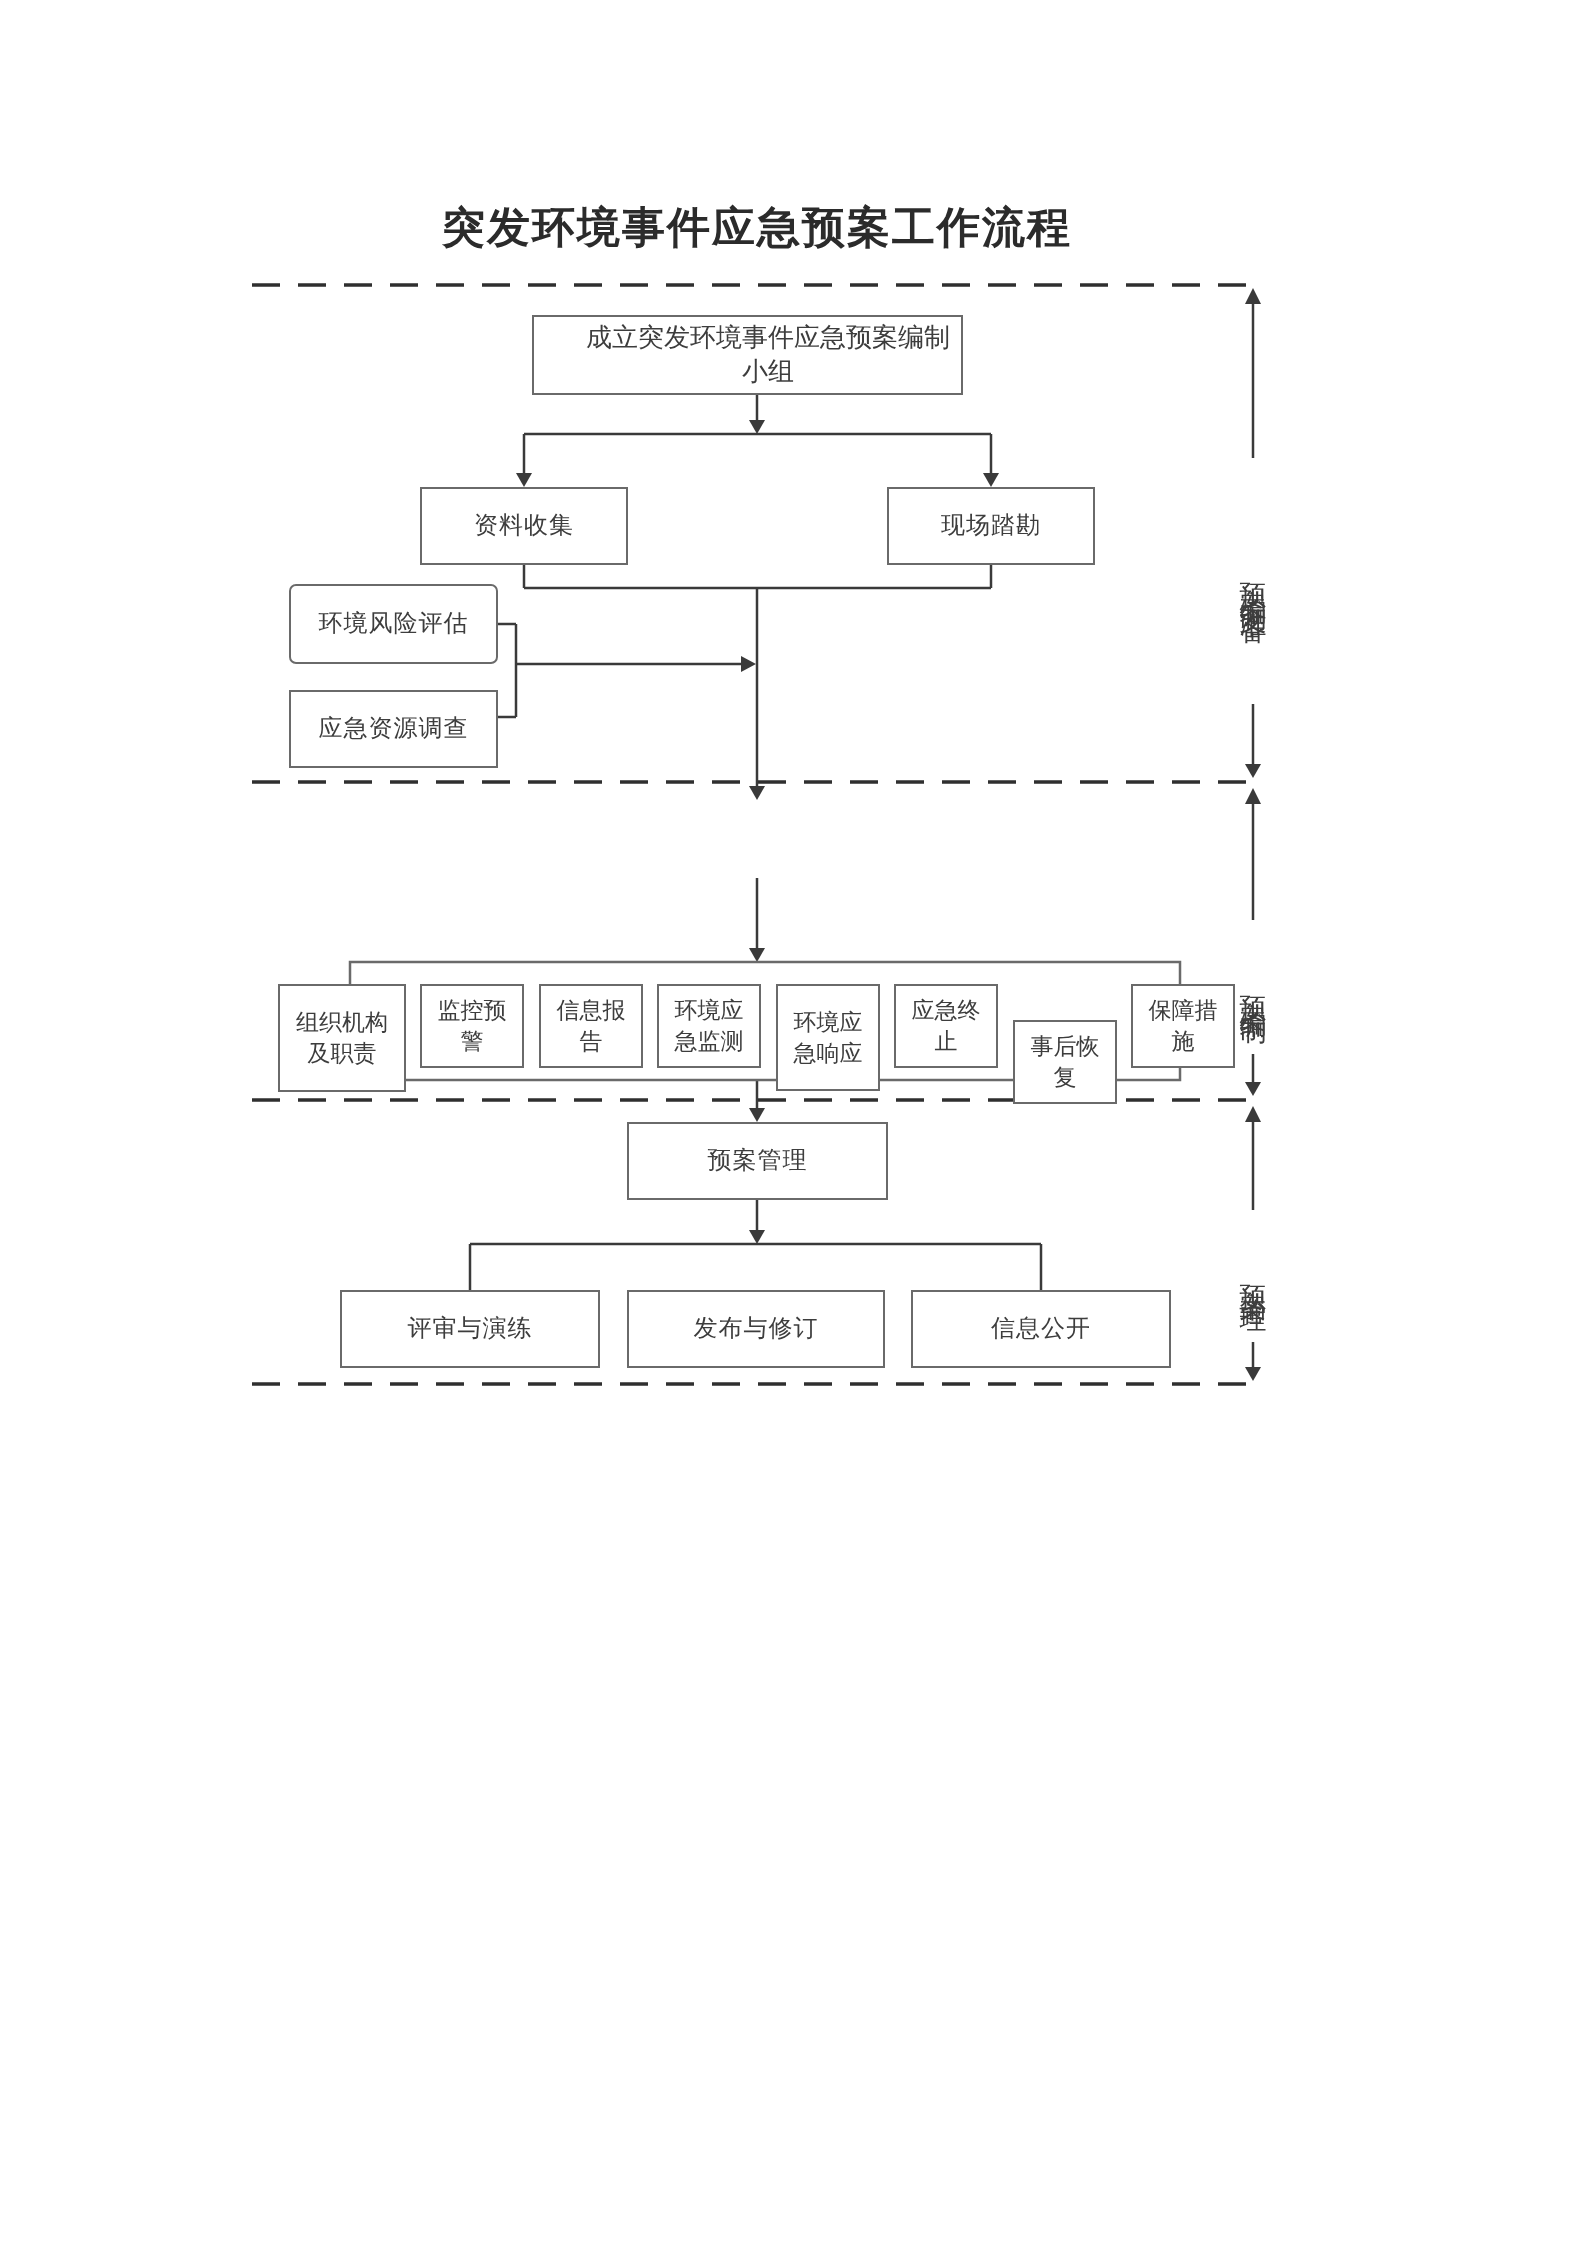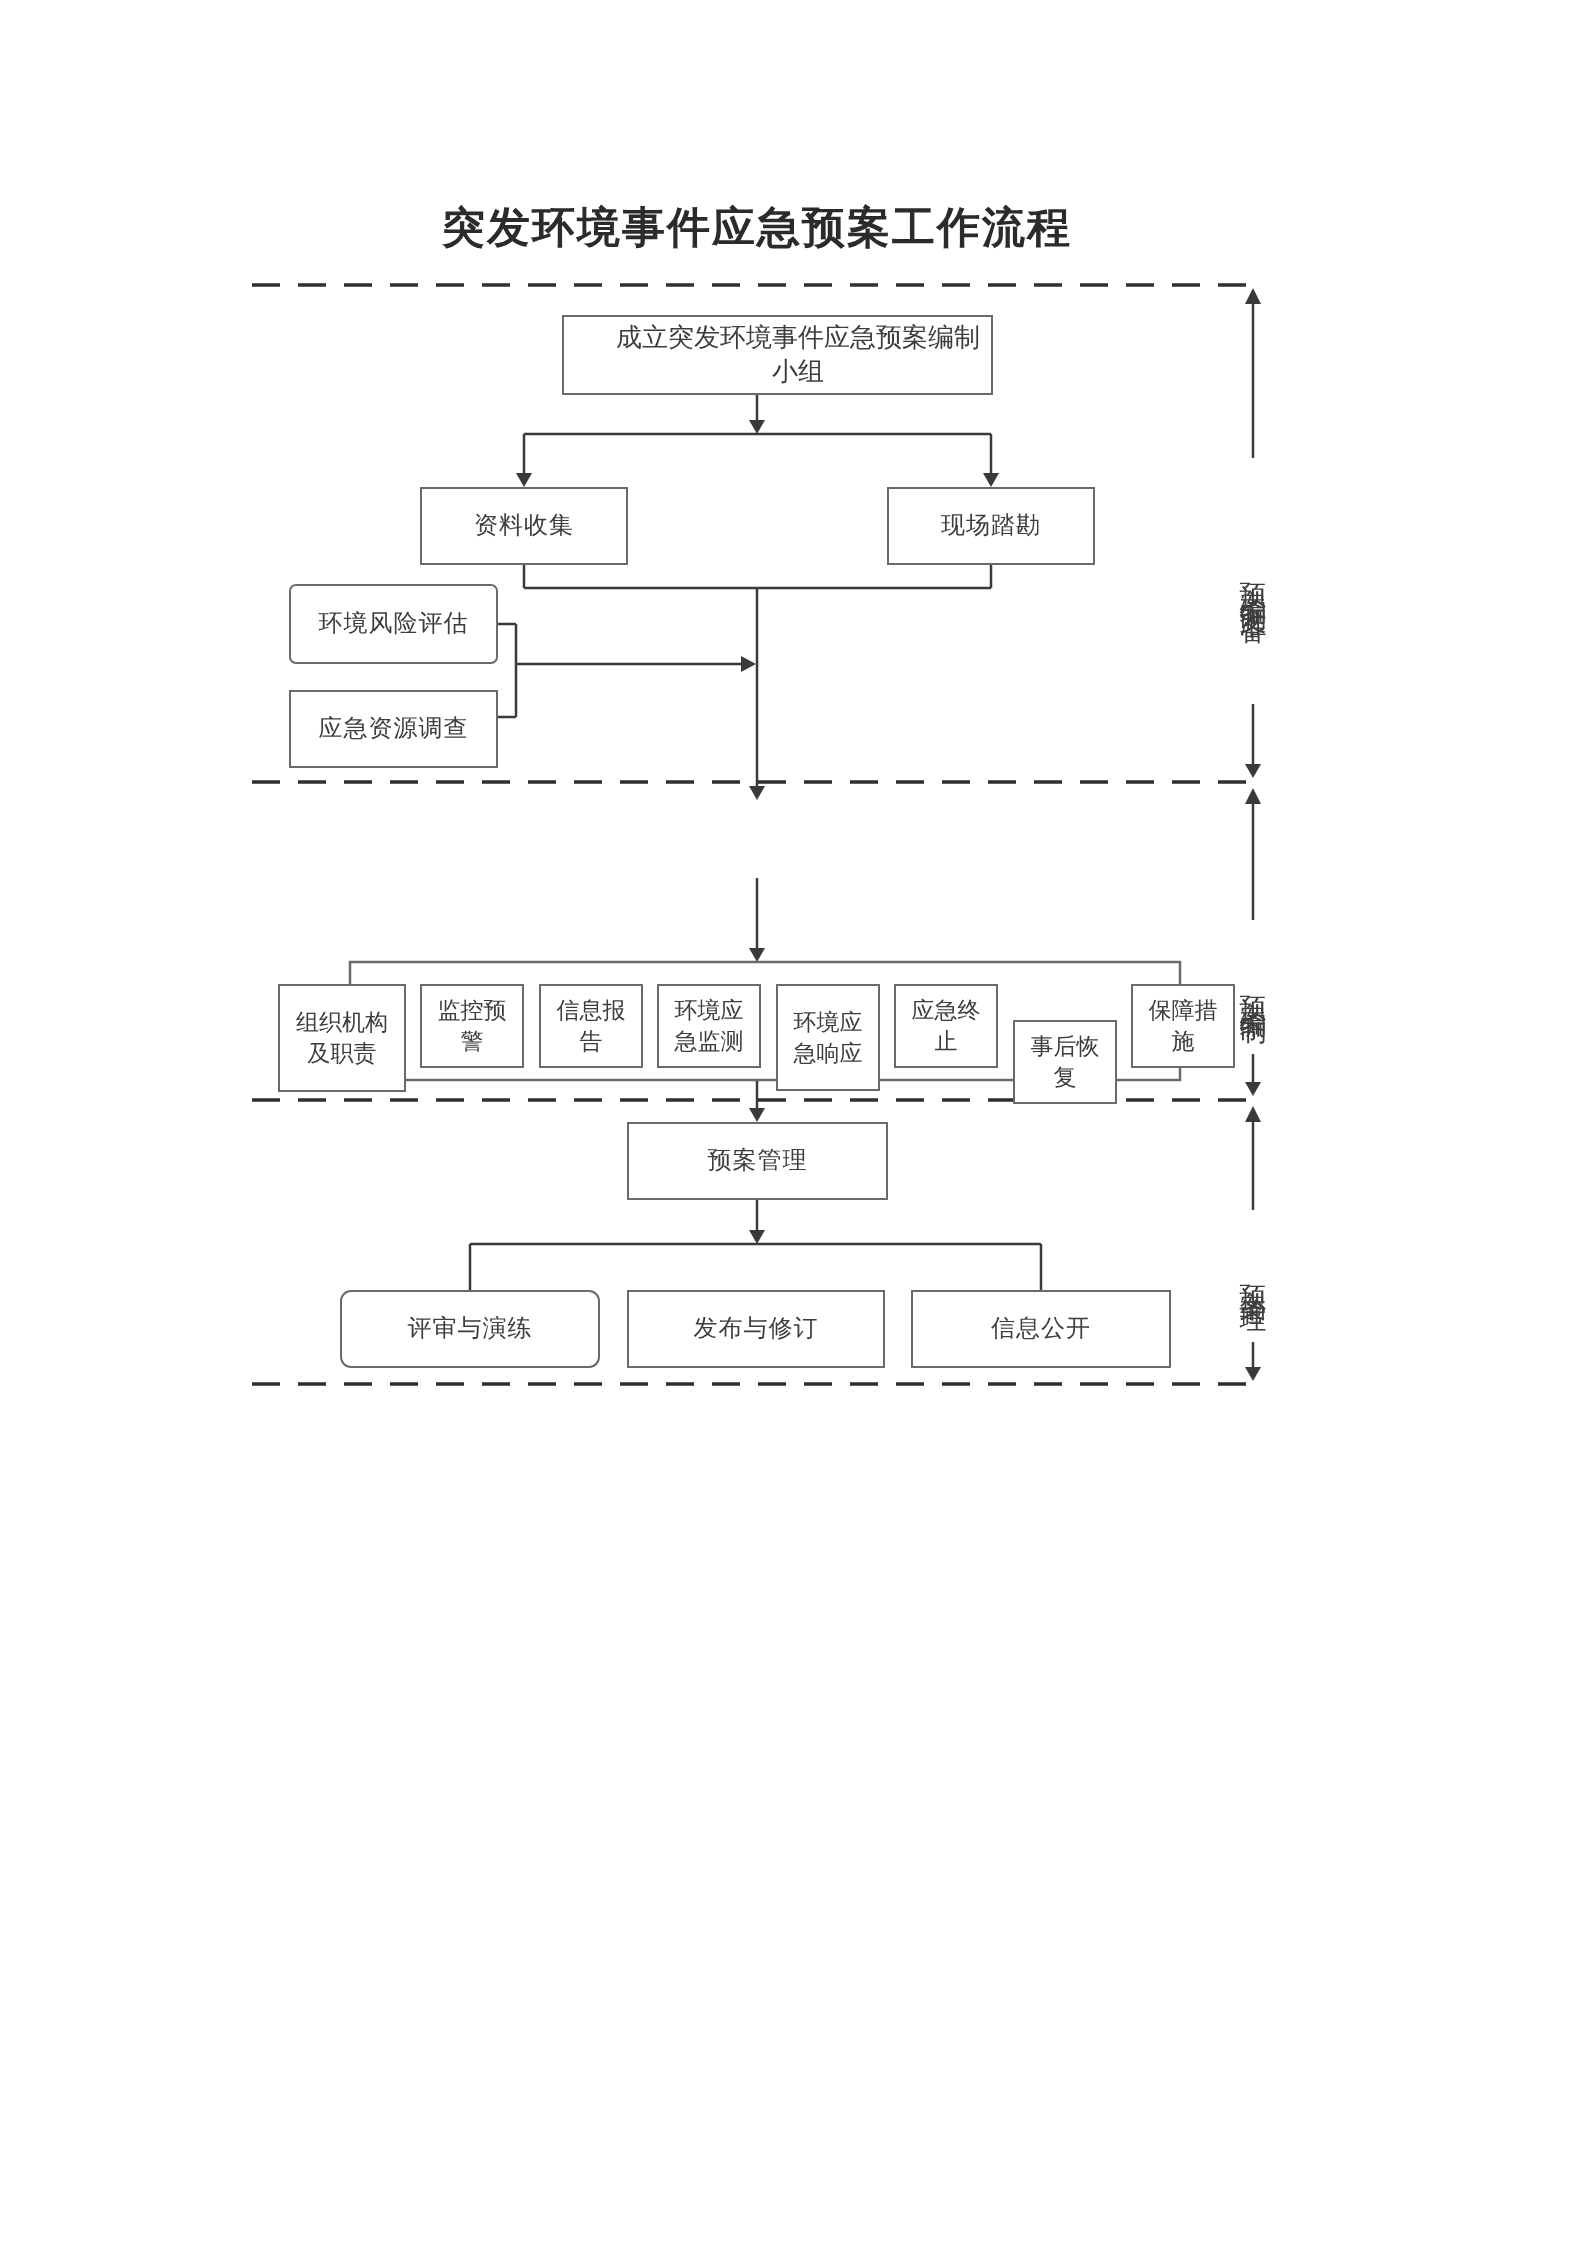--- a/index.html
+++ b/index.html
@@ -107,34 +107,34 @@
       <path class="ln" d="M1253 1120 V1210"></path>
       <path class="ln" d="M1253 1342 V1368"></path>
       <polygon class="ah" points="1245,1367 1261,1367 1253,1381"></polygon>
     </g>
   </svg>
 
   <div class="stage-label" style="left:1225px; top:462px; height:240px;">预案编制准备</div>
   <div class="stage-label" style="left:1225px; top:924px; height:128px;">预案编制</div>
   <div class="stage-label" style="left:1225px; top:1214px; height:126px;">预案管理</div>
 
-  <div class="node big" style="left:562px; top:315px; width:431px; height:80px;padding-left:41px;">成立突发环境事件应急预案编制小组</div>
+  <div class="node big" style="left:532px; top:315px; width:431px; height:80px;padding-left:41px;">成立突发环境事件应急预案编制小组</div>
   <div class="node" style="left:420px; top:487px; width:208px; height:78px;">资料收集</div>
   <div class="node" style="left:887px; top:487px; width:208px; height:78px;">现场踏勘</div>
   <div class="node" style="left:289px; top:584px; width:209px; height:80px;border-radius:7px;">环境风险评估</div>
   <div class="node" style="left:289px; top:690px; width:209px; height:78px;">应急资源调查</div>
 
 
   <div class="node small" style="left:278px; top:984px; width:128px; height:108px;">组织机构及职责</div>
   <div class="node small" style="left:420px; top:984px; width:104px; height:84px;">监控预警</div>
   <div class="node small" style="left:539px; top:984px; width:104px; height:84px;">信息报告</div>
   <div class="node small" style="left:657px; top:984px; width:104px; height:84px;">环境应急监测</div>
   <div class="node small" style="left:776px; top:984px; width:104px; height:107px;">环境应急响应</div>
   <div class="node small" style="left:894px; top:984px; width:104px; height:84px;">应急终止</div>
   <div class="node small" style="left:1013px; top:984px; width:104px; height:84px;margin-top:36px;">事后恢复</div>
   <div class="node small" style="left:1131px; top:984px; width:104px; height:84px;">保障措施</div>
 
   <div class="node" style="left:627px; top:1122px; width:261px; height:78px;">预案管理</div>
-  <div class="node" style="left:340px; top:1290px; width:260px; height:78px;border-radius:11px;">评审与演练</div>
+  <div class="node" style="left:340px; top:1290px; width:260px; height:78px;">评审与演练</div>
   <div class="node" style="left:627px; top:1290px; width:258px; height:78px;">发布与修订</div>
   <div class="node" style="left:911px; top:1290px; width:260px; height:78px;">信息公开</div>
 
 </div>
 
 </body></html>

